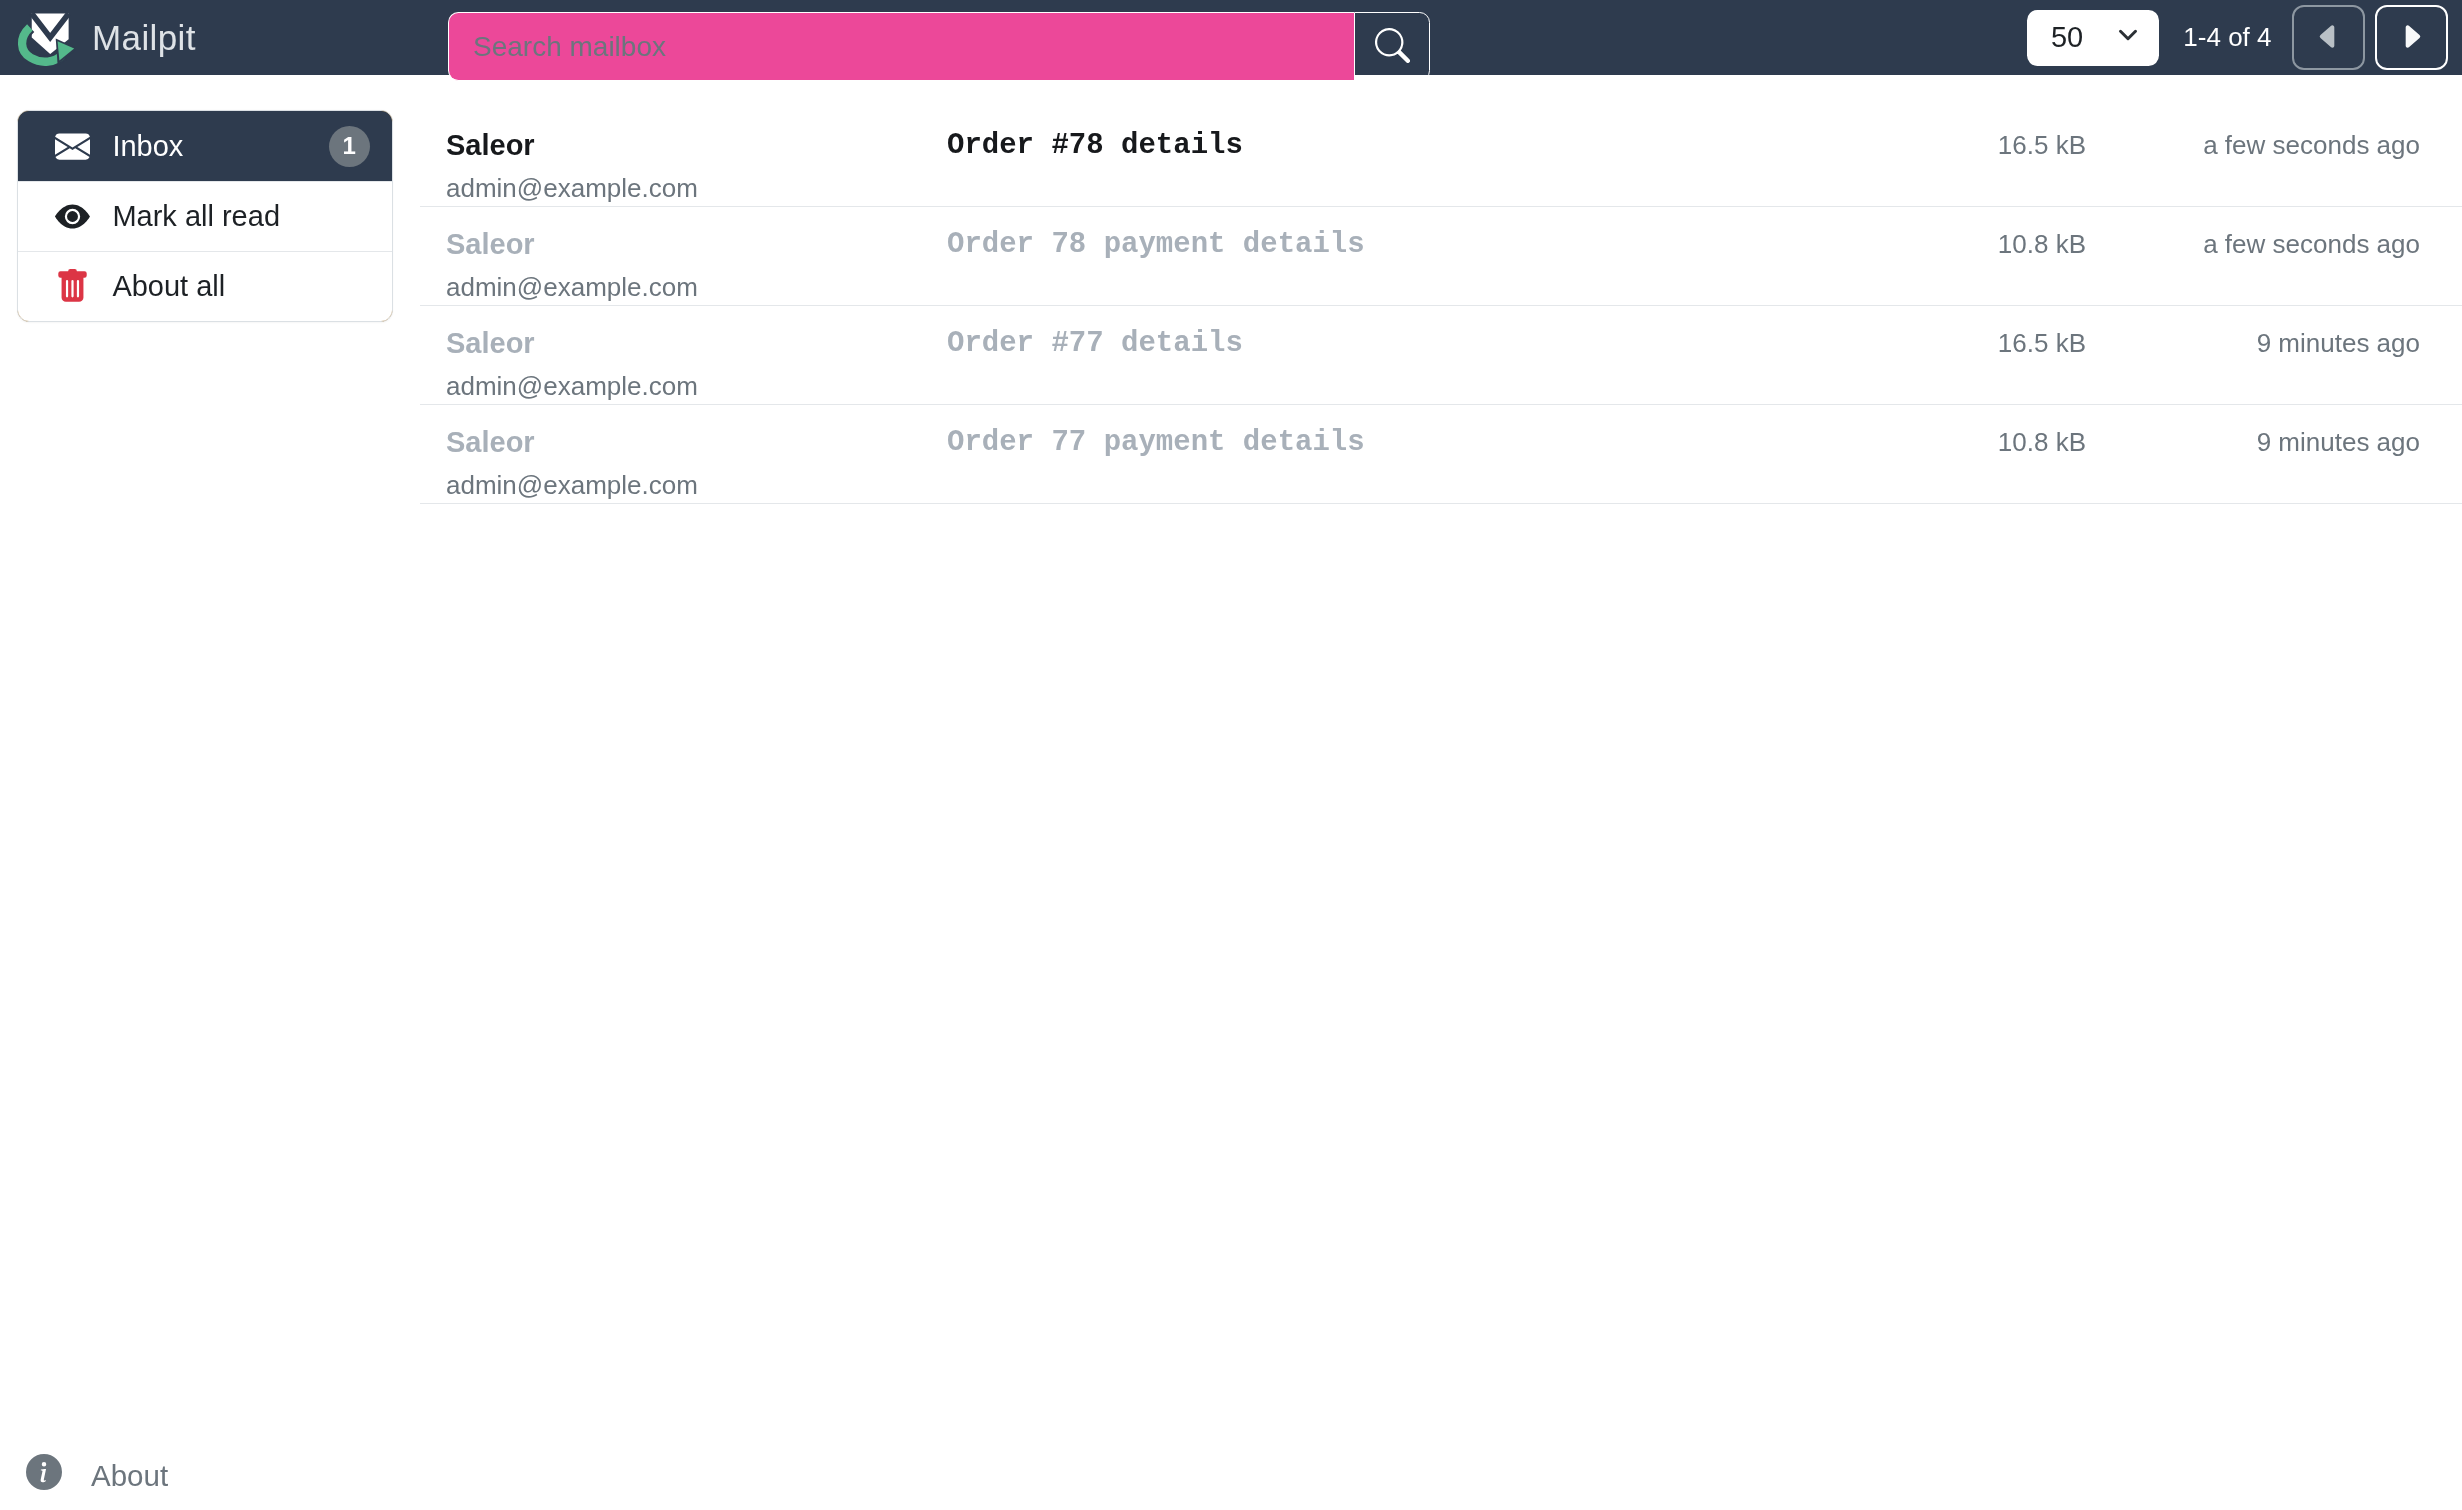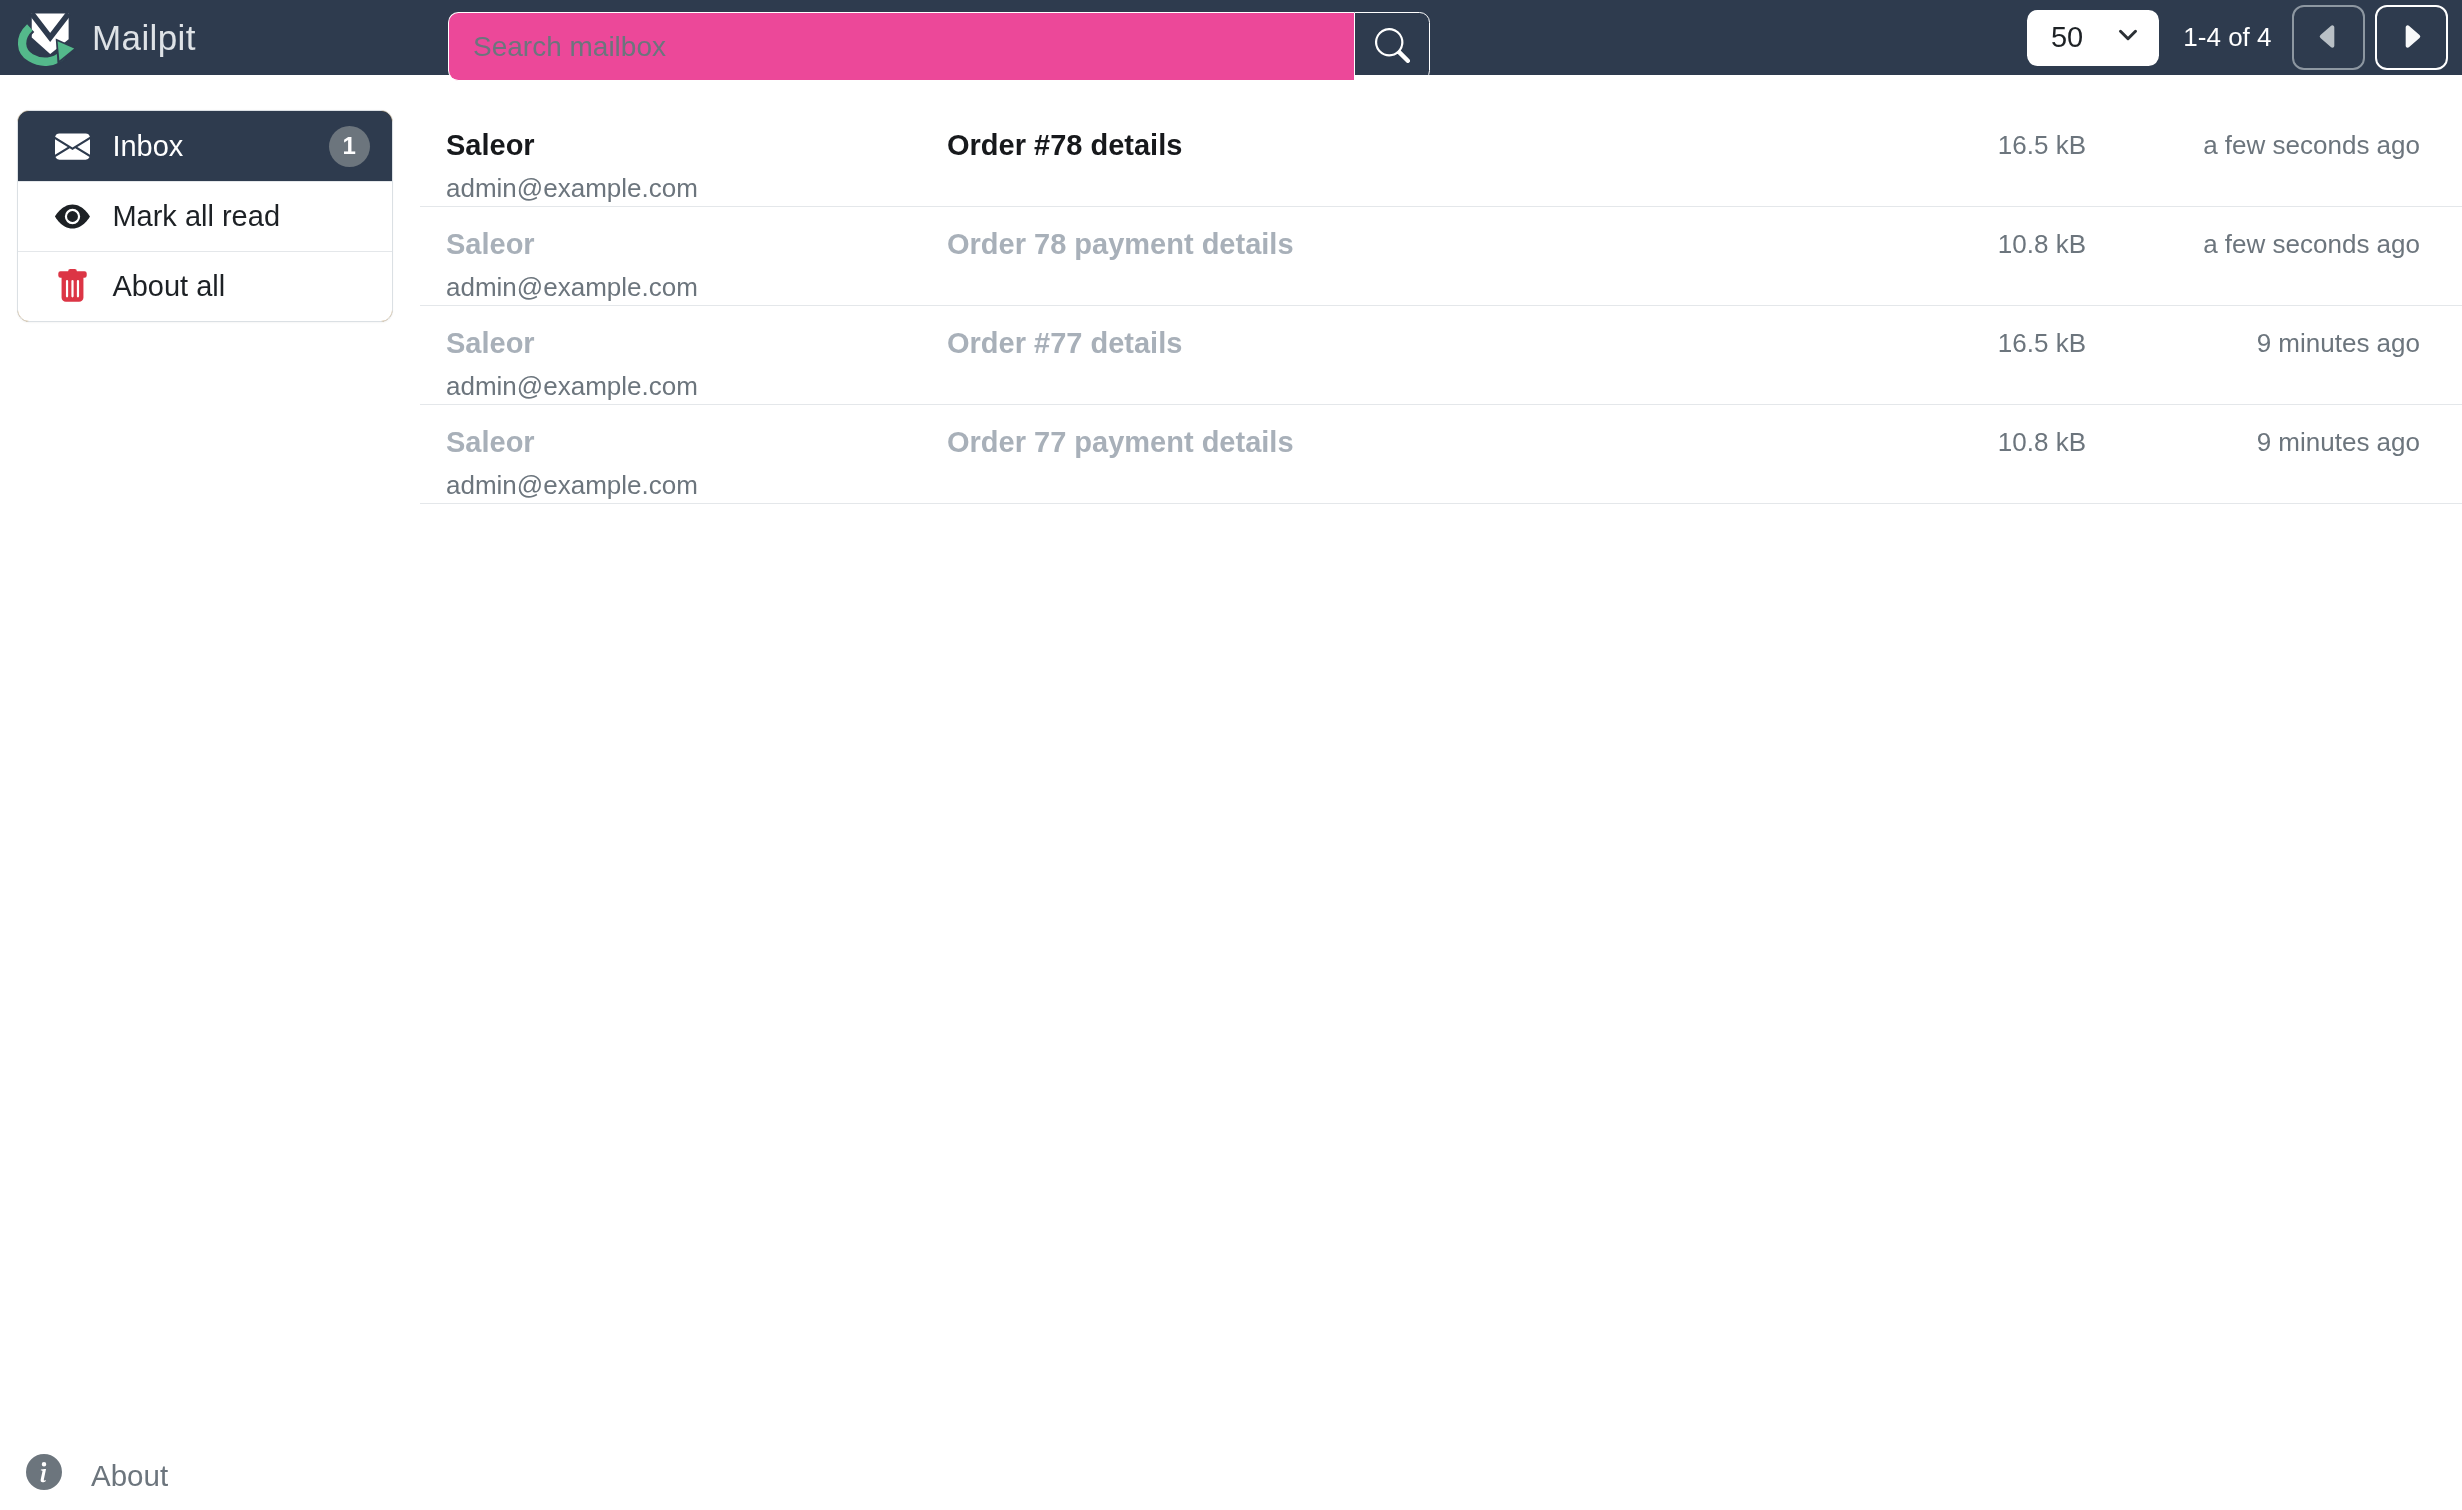--- a/index.html
+++ b/index.html
@@ -97,21 +97,21 @@
   
   .message-list{position:absolute;left:420px;top:93px;right:0;padding-top:14.8px;}
   .msg-row{
     display:flex;align-items:flex-start;height:99px;
     padding:22.6px 42px 0 26px;border-bottom:0.9px solid var(--c-separator);
     cursor:pointer;background:#ffffff;
   }
   .col-from{width:501px;flex:none;}
   .from-name{font-size:29px;font-weight:700;line-height:1.1;}
   .from-email{margin-top:11.3px;font-size:26px;color:var(--c-muted);line-height:1.1;}
-  .col-subject{flex:1;font-size:29px;font-weight:700;line-height:1.1;padding-right:35px;}
+  .col-subject{flex:1;font-size:29px;font-weight:700;line-height:1.1;padding-right:35px;font-family:Liberation Mono, monospace;}
   .col-size{width:208px;flex:none;text-align:right;font-size:26px;color:var(--c-muted);line-height:1.2;}
   .col-date{width:334px;flex:none;text-align:right;font-size:26px;color:var(--c-muted);line-height:1.2;}
   .msg-row.unread .from-name,.msg-row.unread .col-subject{color:var(--c-unread_text);}
   .msg-row.read .from-name,.msg-row.read .col-subject{color:var(--c-read_text);}
 
   
   .about{
     position:absolute;left:26px;bottom:14px;
     display:flex;align-items:center;gap:29px;
     font-size:29.5px;color:var(--c-muted);cursor:pointer;

